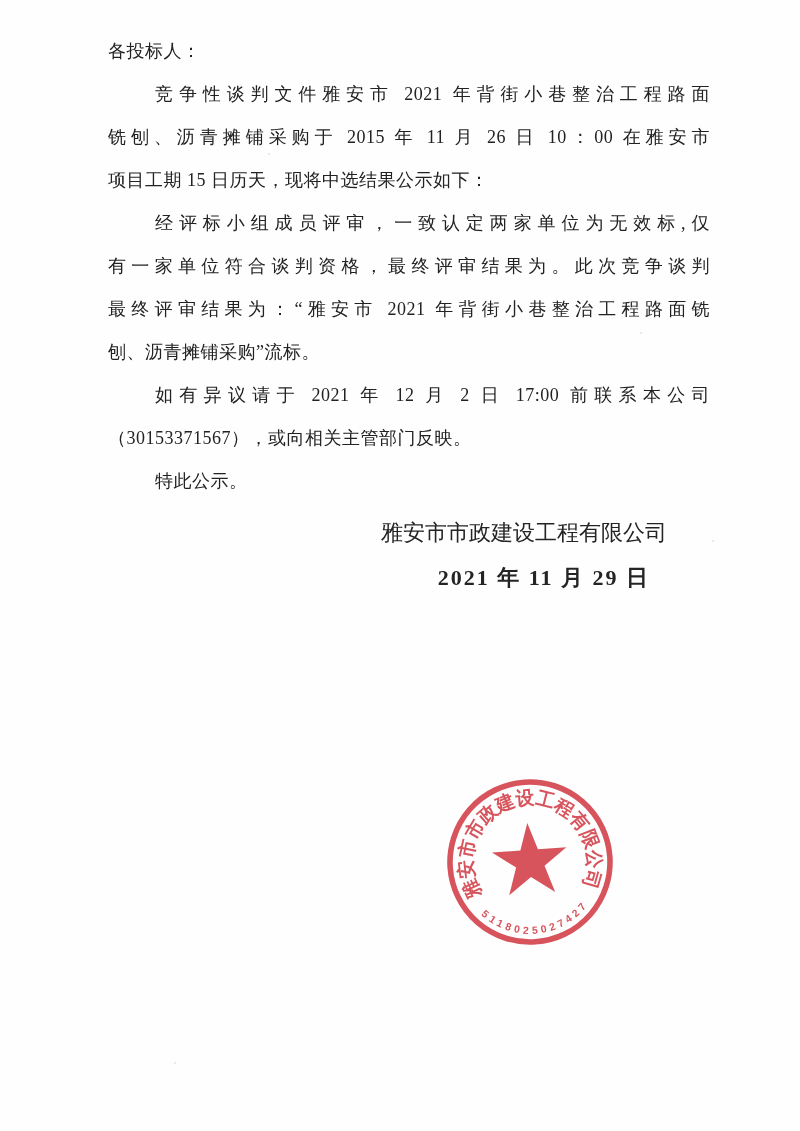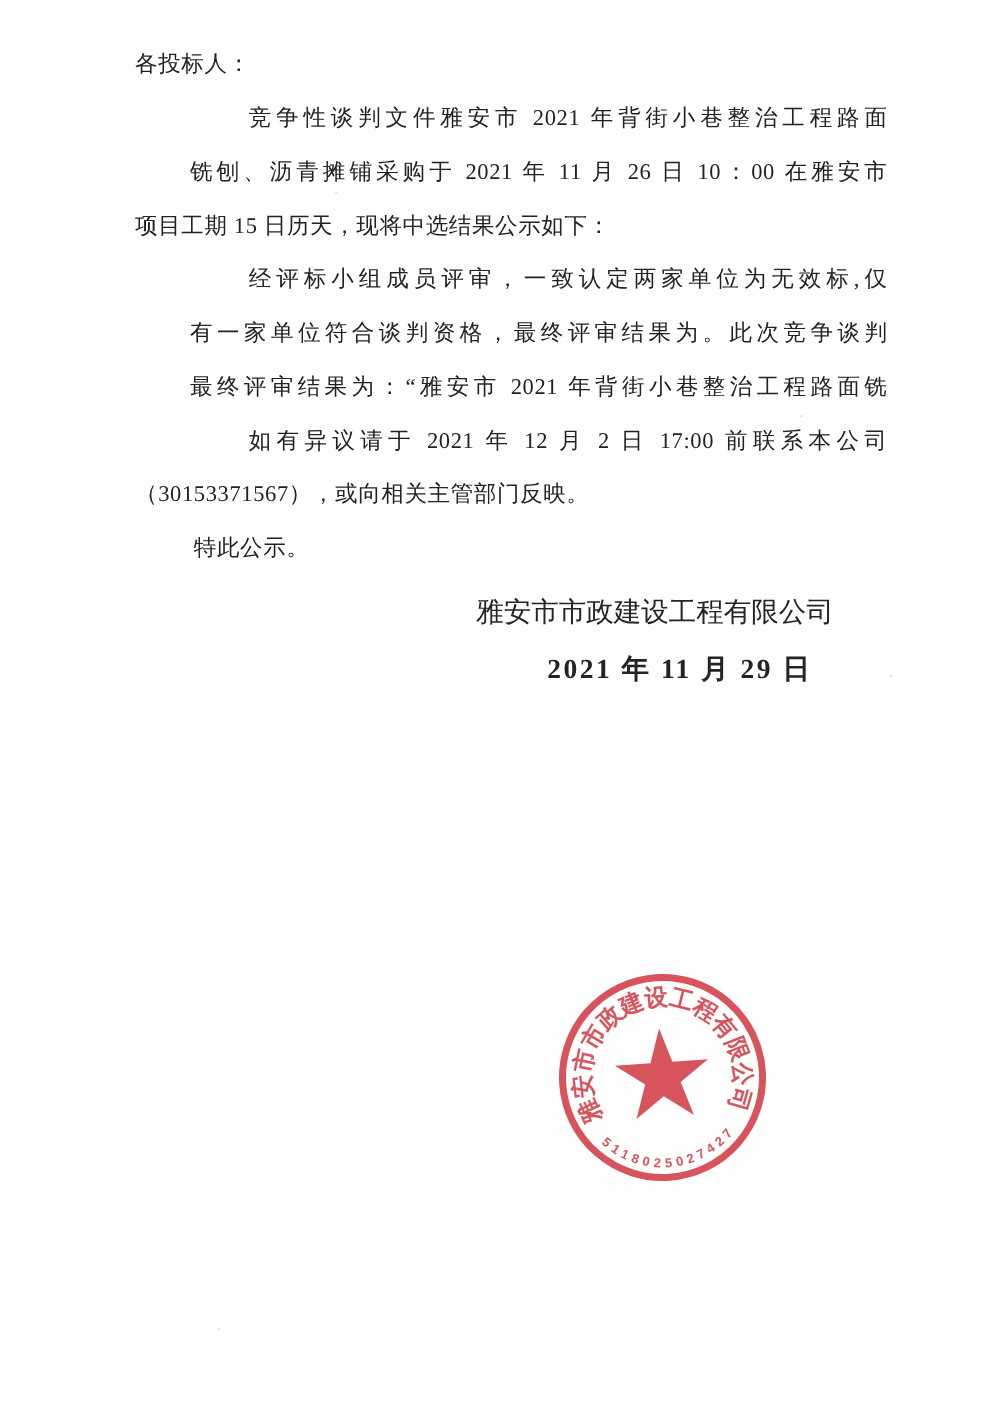--- a/index.html
+++ b/index.html
@@ -32,21 +32,20 @@
     line-height: 43px;
     letter-spacing: 0.5px;
     color: #222222;
   }
   .doc-body .line { white-space: nowrap; }
   .doc-body .justify {
     white-space: normal;
     text-align: justify;
     text-align-last: justify;
     text-justify: inter-character;
-    margin-left: 44px;
   }
   .doc-body .indent { text-indent: 47px; }
   
   .signature {
     margin-top: 7px;
     text-align: right;
     padding-right: 133px;
     font-size: 22px;
     line-height: 45px;
     color: #242424;
@@ -80,25 +79,26 @@
 </style>
 </head>
 <body>
 
 <div class="page">
 
 
   <div class="doc-body">
     <p class="line">各投标人：</p>
     <p class="line justify indent">竞争性谈判文件雅安市 2021 年背街小巷整治工程路面</p>
-    <p class="line justify">铣刨、沥青摊铺采购于 2021 年 11 月 26 日 10：00 在雅安市</p>
+    <p class="line justify">铣刨、沥青摊铺采购于 2015 年 11 月 26 日 10：00 在雅安市</p>
     <p class="line">项目工期 15 日历天，现将中选结果公示如下：</p>
     <p class="line justify indent">经评标小组成员评审，一致认定两家单位为无效标,仅</p>
     <p class="line justify">有一家单位符合谈判资格，最终评审结果为。此次竞争谈判</p>
     <p class="line justify">最终评审结果为：“雅安市 2021 年背街小巷整治工程路面铣</p>
+    <p class="line">刨、沥青摊铺采购”流标。</p>
     <p class="line justify indent">如有异议请于 2021 年 12 月 2 日 17:00 前联系本公司</p>
     <p class="line">（30153371567），或向相关主管部门反映。</p>
     <p class="line indent">特此公示。</p>
   </div>
 
   <div class="signature">
     <div class="sig-company">雅安市市政建设工程有限公司</div>
     <div class="sig-date">2021 年 11 月 29 日</div>
   </div>
 

